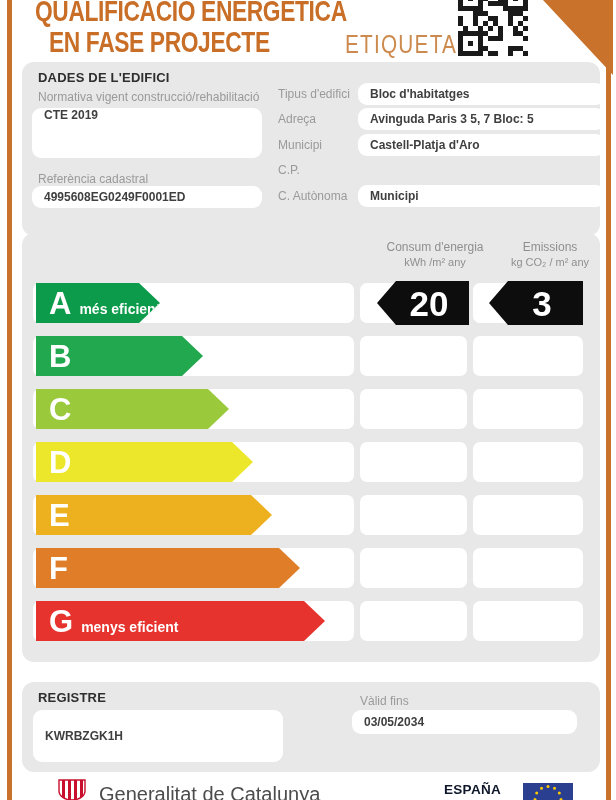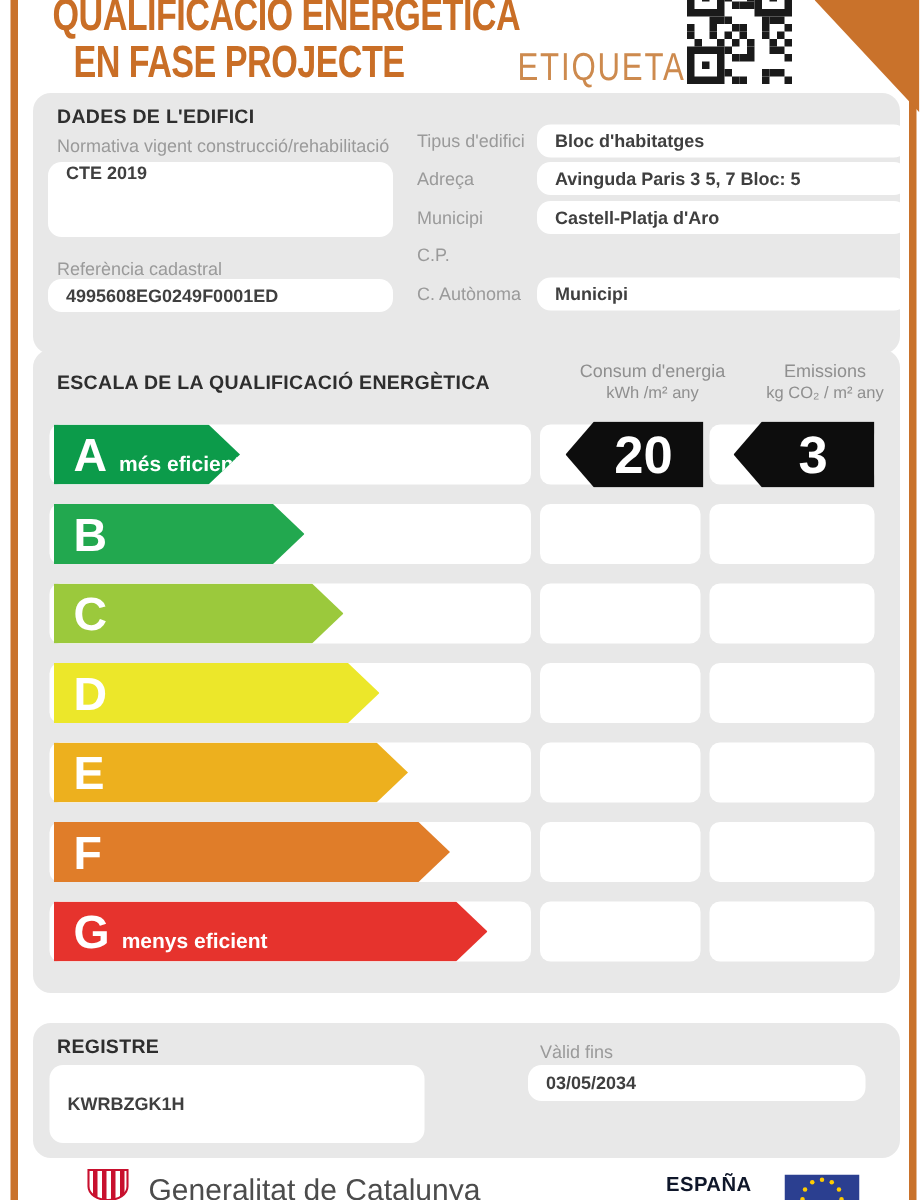--- a/index.html
+++ b/index.html
@@ -173,21 +173,20 @@
       <span>Castell-Platja d'Aro</span>
     </div>
   <div class="lbl f-lbl" style="top:97px">C.P.</div>
   <div class="lbl f-lbl" style="top:123px">C. Autònoma</div>
   <div class="wbox f-box" style="top:123px">
       <span>Municipi</span>
     </div>
 </div>
 
 <div class="panel panel-scale">
-  <div class="sec-title" style="top:14px">ESCALA DE LA QUALIFICACIÓ ENERGÈTICA</div>
 
   <div class="col-head head-consum">
     <div>Consum d'energia</div>
     <div class="units">kWh /m² any</div>
   </div>
   <div class="col-head head-emis">
     <div>Emissions</div>
     <div class="units">kg CO₂ / m² any</div>
   </div>
 

